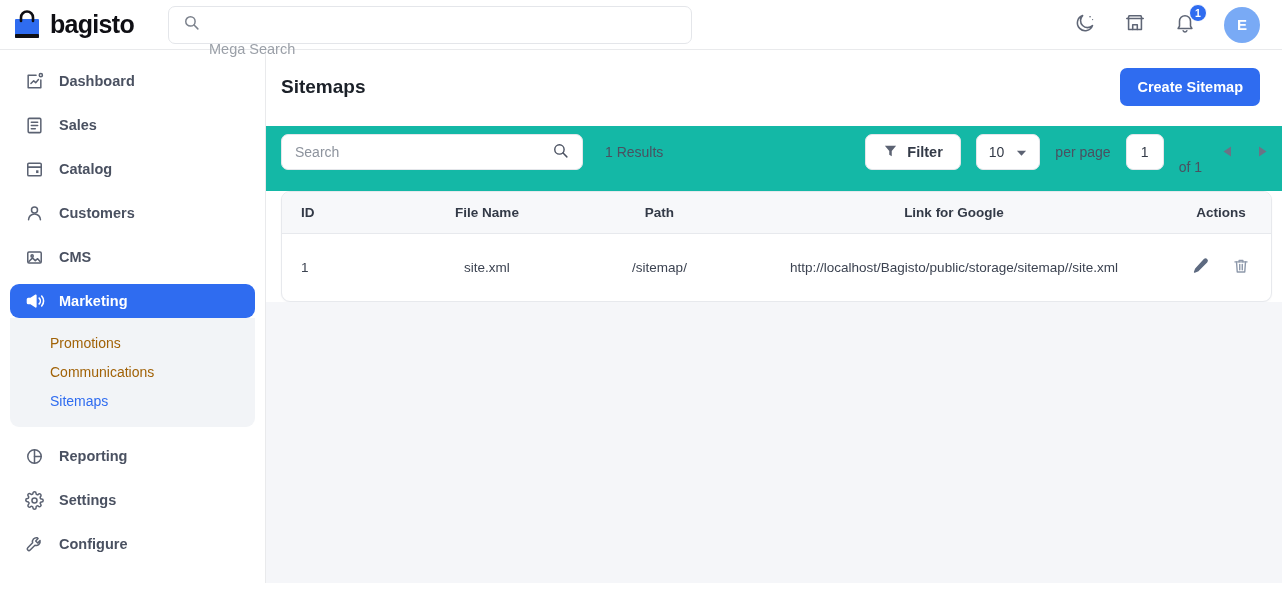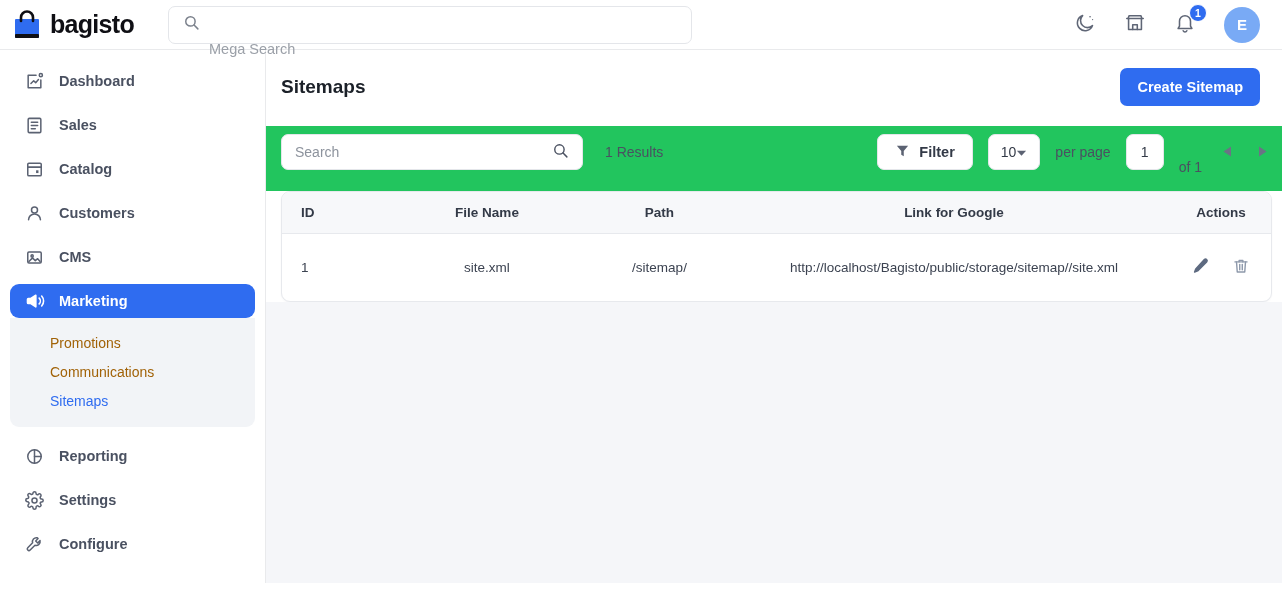--- a/index.html
+++ b/index.html
@@ -106,42 +106,42 @@
   }
   .page-title { font-size: 19px; font-weight: 700; color: #1b2028; }
   .primary-btn {
     background: #2f6cf0; color: #fff;
     font-size: 14.5px; font-weight: 700;
     border: none; border-radius: 7px;
     padding: 11px 17px; cursor: pointer;
   }
 
   .toolbar {
-    background: #22c55e;
+    background: #14b8a6;
     padding: 3px 10px 16px 15px;
     display: flex; align-items: center;
   }
   .search-box {
     width: 302px; height: 36px;
     border: 1px solid #e4e6ea; border-radius: 7px;
     display: flex; align-items: center;
     padding: 0 13px; background: #fff;
   }
   .search-box .ph { color: #8d939d; font-size: 14px; flex: 1; }
   .results-text { margin-left: 22px; color: #4a5161; font-size: 14px; }
   .toolbar-right { margin-left: auto; display: flex; align-items: center; gap: 15px; }
   .filter-btn {
     height: 36px; border: 1px solid #e4e6ea; border-radius: 7px;
     background: #fff; display: flex; align-items: center; gap: 9px;
     padding: 0 17px; cursor: pointer;
     font-size: 14.5px; font-weight: 700; color: #333a47;
   }
   .select-box {
     height: 36px; border: 1px solid #e4e6ea; border-radius: 7px;
-    background: #fff; display: flex; align-items: center; 
+    background: #fff; display: flex; align-items: center; gap: 12px;
     padding: 0 12px; cursor: pointer;
     font-size: 14px; color: #333a47;
   }
   .per-page-label { font-size: 14px; color: #4a5161; }
   .page-input {
     width: 38px; height: 36px;
     border: 1px solid #e4e6ea; border-radius: 7px;
     background: #fff; text-align: center;
     font-size: 14px; color: #333a47;
     font-family: "Liberation Sans", sans-serif;

